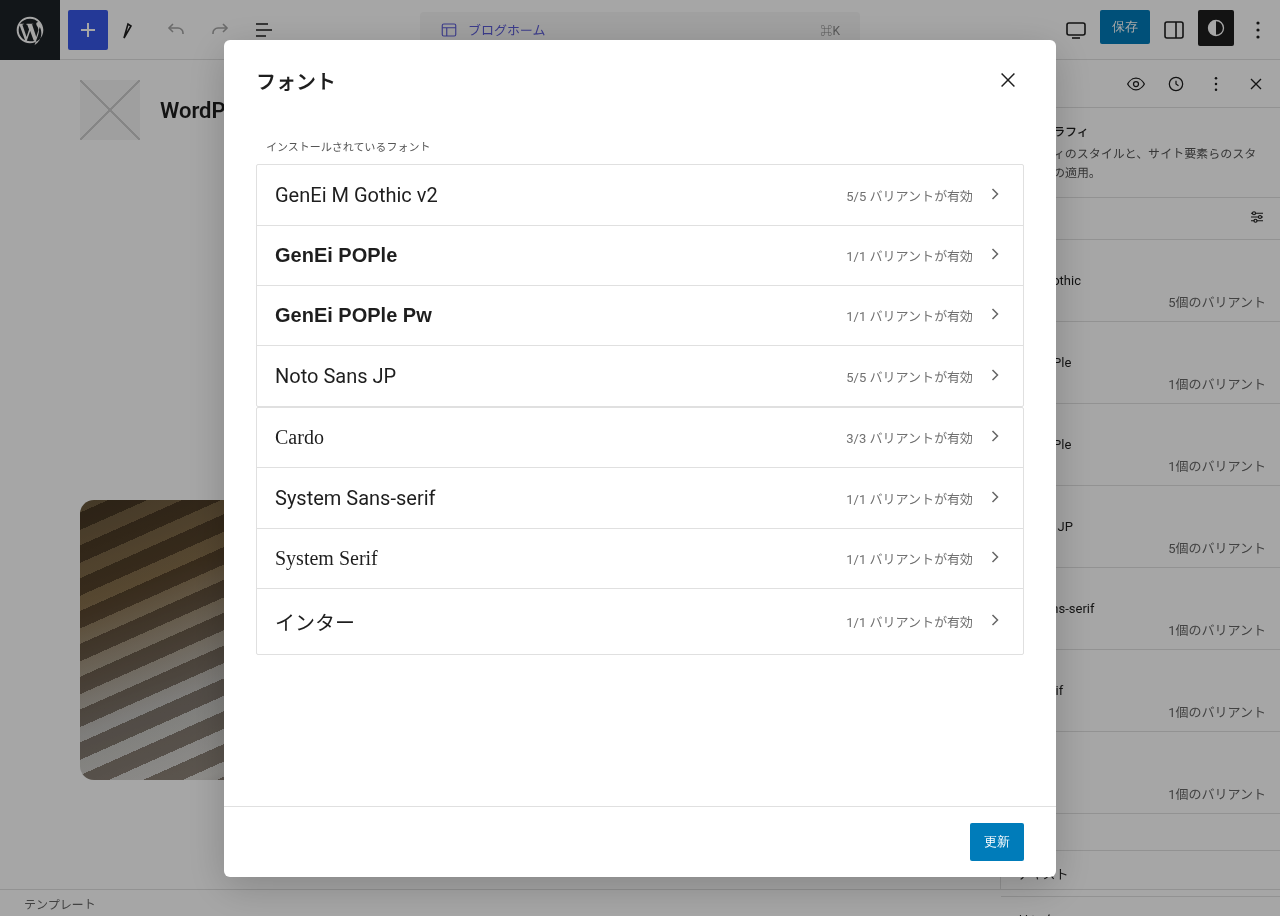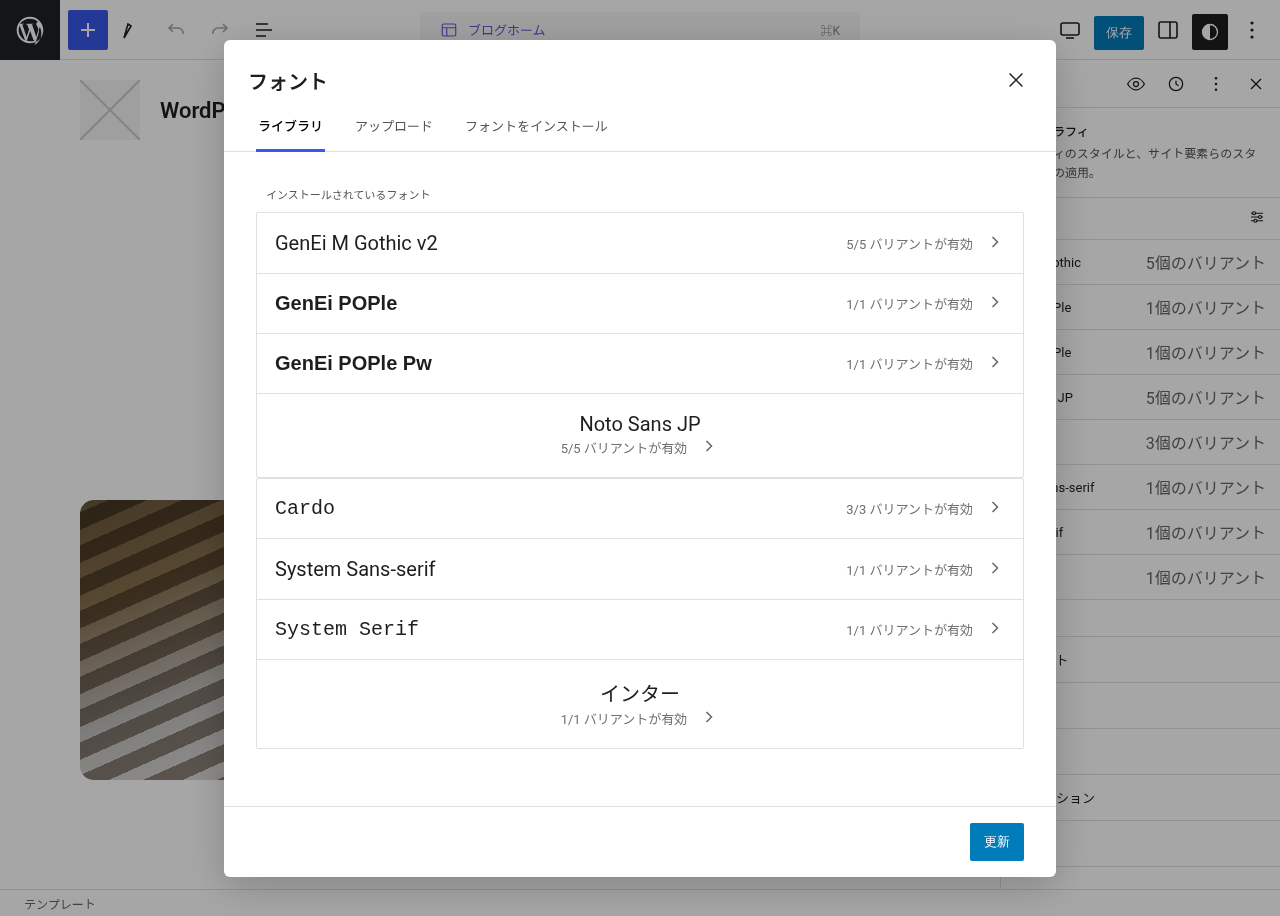--- a/index.html
+++ b/index.html
@@ -18,65 +18,65 @@
   .topbar{height:60px;display:flex;align-items:center;background:#fff;border-bottom:1px solid var(--border-light);position:relative;}
   .wp-logo{width:60px;height:60px;background:#1d2327;display:flex;align-items:center;justify-content:center;color:#fff;font-size:28px;}
   .wp-logo svg{width:32px;height:32px;fill:#fff;}
   .iconbtn{width:40px;height:40px;display:flex;align-items:center;justify-content:center;border:none;background:transparent;cursor:pointer;margin:0 2px;border-radius:2px;}
   .iconbtn svg{width:24px;height:24px;}
   .add-block{background:var(--wp-blue);color:#fff;margin-left:8px;border-radius:2px;}
   .add-block svg{fill:#fff;}
   .doc-center{position:absolute;left:50%;transform:translateX(-50%);display:flex;align-items:center;gap:10px;background:#f6f6f6;border-radius:4px;padding:4px 20px;height:36px;width:440px;justify-content:center;color:#555;font-size:13px;}
   .doc-center .kbd{margin-left:auto;color:#888;font-size:12px;}
   .doc-center svg{width:18px;height:18px;stroke:#5b5bd6;fill:none;stroke-width:1.5;}
-  .topbar-right{margin-left:auto;display:flex;align-items:flex-end;gap:2px;padding-right:6px;}
+  .topbar-right{margin-left:auto;display:flex;align-items:flex-start;gap:2px;}
   .save-btn{background:var(--save-blue);color:#fff;border:none;padding:8px 12px;border-radius:2px;font-size:13px;cursor:pointer;}
   .styles-toggle{width:36px;height:36px;background:#1e1e1e;color:#fff;border-radius:2px;display:flex;align-items:center;justify-content:center;}
   
   .body{display:flex;height:calc(916px - 60px - 27px);}
   .canvas{flex:1;background:#fff;position:relative;overflow:hidden;padding:20px 0 0 80px;}
   .site-logo-ph{width:60px;height:60px;background:#f5f5f5;display:inline-block;vertical-align:middle;background-image:linear-gradient(to top right,transparent 49%,#ccc 49%,#ccc 51%,transparent 51%),linear-gradient(to top left,transparent 49%,#ccc 49%,#ccc 51%,transparent 51%);}
   .site-title{display:inline-block;vertical-align:middle;margin-left:16px;font-size:22px;font-weight:600;}
   .hero-img{margin-top:360px;width:840px;height:280px;border-radius:14px;background:linear-gradient(160deg,#6b5a3f 0%,#8a7350 18%,#c8c8c7 40%,#e2e2e1 55%,#50453a 85%);position:relative;overflow:hidden;}
   .hero-img::before{content:"";position:absolute;inset:0;background:repeating-linear-gradient(-24deg,rgba(80,60,40,.55) 0 16px,rgba(230,225,215,.35) 16px 30px);mix-blend-mode:multiply;}
   
   .sidebar{width:280px;border-left:1px solid var(--border-light);background:#fff;font-size:13px;}
   .sb-head{display:flex;align-items:center;justify-content:flex-end;gap:4px;padding:6px;border-bottom:1px solid var(--border-light);height:48px;}
   .sb-head .label{margin-right:auto;padding-left:12px;}
   .sb-section{padding:14px 16px;border-bottom:1px solid var(--border-light);}
   .sb-section h4{margin:0 0 6px;font-size:12px;font-weight:500;}
   .sb-section p{margin:0;font-size:12px;color:#555;line-height:1.6;}
   .sb-row-head{display:flex;align-items:center;justify-content:space-between;padding:10px 14px;font-size:12px;color:#444;}
   .font-list{border-top:1px solid var(--border-light);}
   .font-row{display:flex;justify-content:space-between;padding:10px 14px;border-bottom:1px solid var(--border-light);font-size:13px;align-items:center;gap:8px;}
-  .font-row .v{color:#666;font-size:16px;white-space:nowrap;}
+  .font-row .v{color:#666;font-size:13px;white-space:nowrap;margin-top:42px;}
   .el-list{margin-top:36px;border-top:1px solid var(--border-light);}
   .el-row{padding:13px 16px;border-bottom:1px solid var(--border-light);font-size:13px;}
   
   .bottombar{height:27px;border-top:1px solid var(--border-light);background:#fff;font-size:12px;color:#666;display:flex;align-items:center;padding:0 24px;}
   
   .overlay{position:fixed;inset:0;background:rgba(0,0,0,.35);}
   .modal{position:fixed;left:224px;top:40px;width:832px;height:837px;background:#fff;border-radius:6px;box-shadow:0 10px 40px rgba(0,0,0,.2);display:flex;flex-direction:column;}
-  .modal-head{display:flex;align-items:center;justify-content:space-between;padding:24px 24px 8px;}
+  .modal-head{display:flex;align-items:center;justify-content:space-between;padding:24px 32px 8px;}
   .modal-head h2{margin:0;font-size:20px;font-weight:600;}
   .close-x{width:32px;height:32px;display:flex;align-items:center;justify-content:center;cursor:pointer;}
   .close-x svg{width:22px;height:22px;}
   .tabs{display:flex;gap:28px;padding:0 32px;border-bottom:1px solid var(--border-light);}
   .tab{padding:12px 2px 14px;font-size:13px;color:#555;cursor:pointer;border-bottom:3px solid transparent;margin-bottom:-1px;}
   .tab.active{color:#000;border-bottom-color:var(--wp-blue);font-weight:500;}
   .modal-body{flex:1;overflow:auto;padding:24px 32px 0;}
   .group-title{font-size:11px;color:#555;margin:10px 0 10px 10px;}
   .font-card-list{border:1px solid var(--border-light);border-radius:2px;}
   .font-card{display:flex;align-items:center;justify-content:space-between;padding:18px 18px;border-bottom:1px solid var(--border-light);cursor:pointer;}
-  .font-card:last-child{border-bottom:none;flex-direction:column;}
+  .font-card:last-child{border-bottom:none;}
   .font-card .name{font-size:20px;}
   .font-card .meta{display:flex;align-items:center;gap:12px;color:#707070;font-size:13px;}
   .font-card .chev svg{width:20px;height:20px;stroke:#666;}
   .ff-pople{font-family:Liberation Sans, sans-serif;font-weight:800;}
-  .ff-serif{font-family:Liberation Mono, monospace;text-align:center;}
+  .ff-serif{font-family:Liberation Serif, serif;text-align:center;}
   .modal-foot{border-top:1px solid var(--border-light);padding:16px 32px;display:flex;justify-content:flex-end;}
   .primary-btn{background:var(--save-blue);color:#fff;border:none;padding:10px 14px;border-radius:2px;font-size:13px;cursor:pointer;}
   
   .backdrop-content{filter:none;}
 </style>
 </head>
 <body>
 
 <div class="backdrop-content">
 
@@ -216,24 +216,20 @@
           </div>
           <div class="font-row">
             <span>nEi POPle</span>
             <span class="v">1個のバリアント</span>
           </div>
           <div class="font-row">
             <span>o Sans JP</span>
             <span class="v">5個のバリアント</span>
           </div>
           <div class="font-row">
-            <span>o</span>
-            <span class="v">3個のバリアント</span>
-          </div>
-          <div class="font-row">
             <span>em Sans-serif</span>
             <span class="v">1個のバリアント</span>
           </div>
           <div class="font-row">
             <span>em Serif</span>
             <span class="v">1個のバリアント</span>
           </div>
           <div class="font-row">
             <span>ター</span>
             <span class="v">1個のバリアント</span>
@@ -258,25 +254,20 @@
 <div class="overlay"></div>
 <div class="modal">
   <div class="modal-head">
     <h2>フォント</h2>
     <div class="close-x">
       <svg viewBox="0 0 24 24" fill="none" stroke="#1e1e1e" stroke-width="1.6">
           <path d="M5 5l14 14M19 5L5 19"></path>
         </svg>
     </div>
   </div>
-  <div class="tabs" id="modal-tabs">
-      <div class="tab active">ライブラリ</div>
-      <div class="tab">アップロード</div>
-      <div class="tab">フォントをインストール</div>
-    </div>
   <div class="modal-body">
     <div class="group-title">インストールされているフォント</div>
     <div class="font-card-list" id="installed-list">
         <div class="font-card">
       <span class="name ">GenEi M Gothic v2</span>
       <span class="meta">
         <span>5/5 バリアントが有効</span>
         <span class="chev"><svg viewBox="0 0 24 24" fill="none" stroke-width="1.8">
                 <path d="M9 6l6 6-6 6"></path>
               </svg></span>

